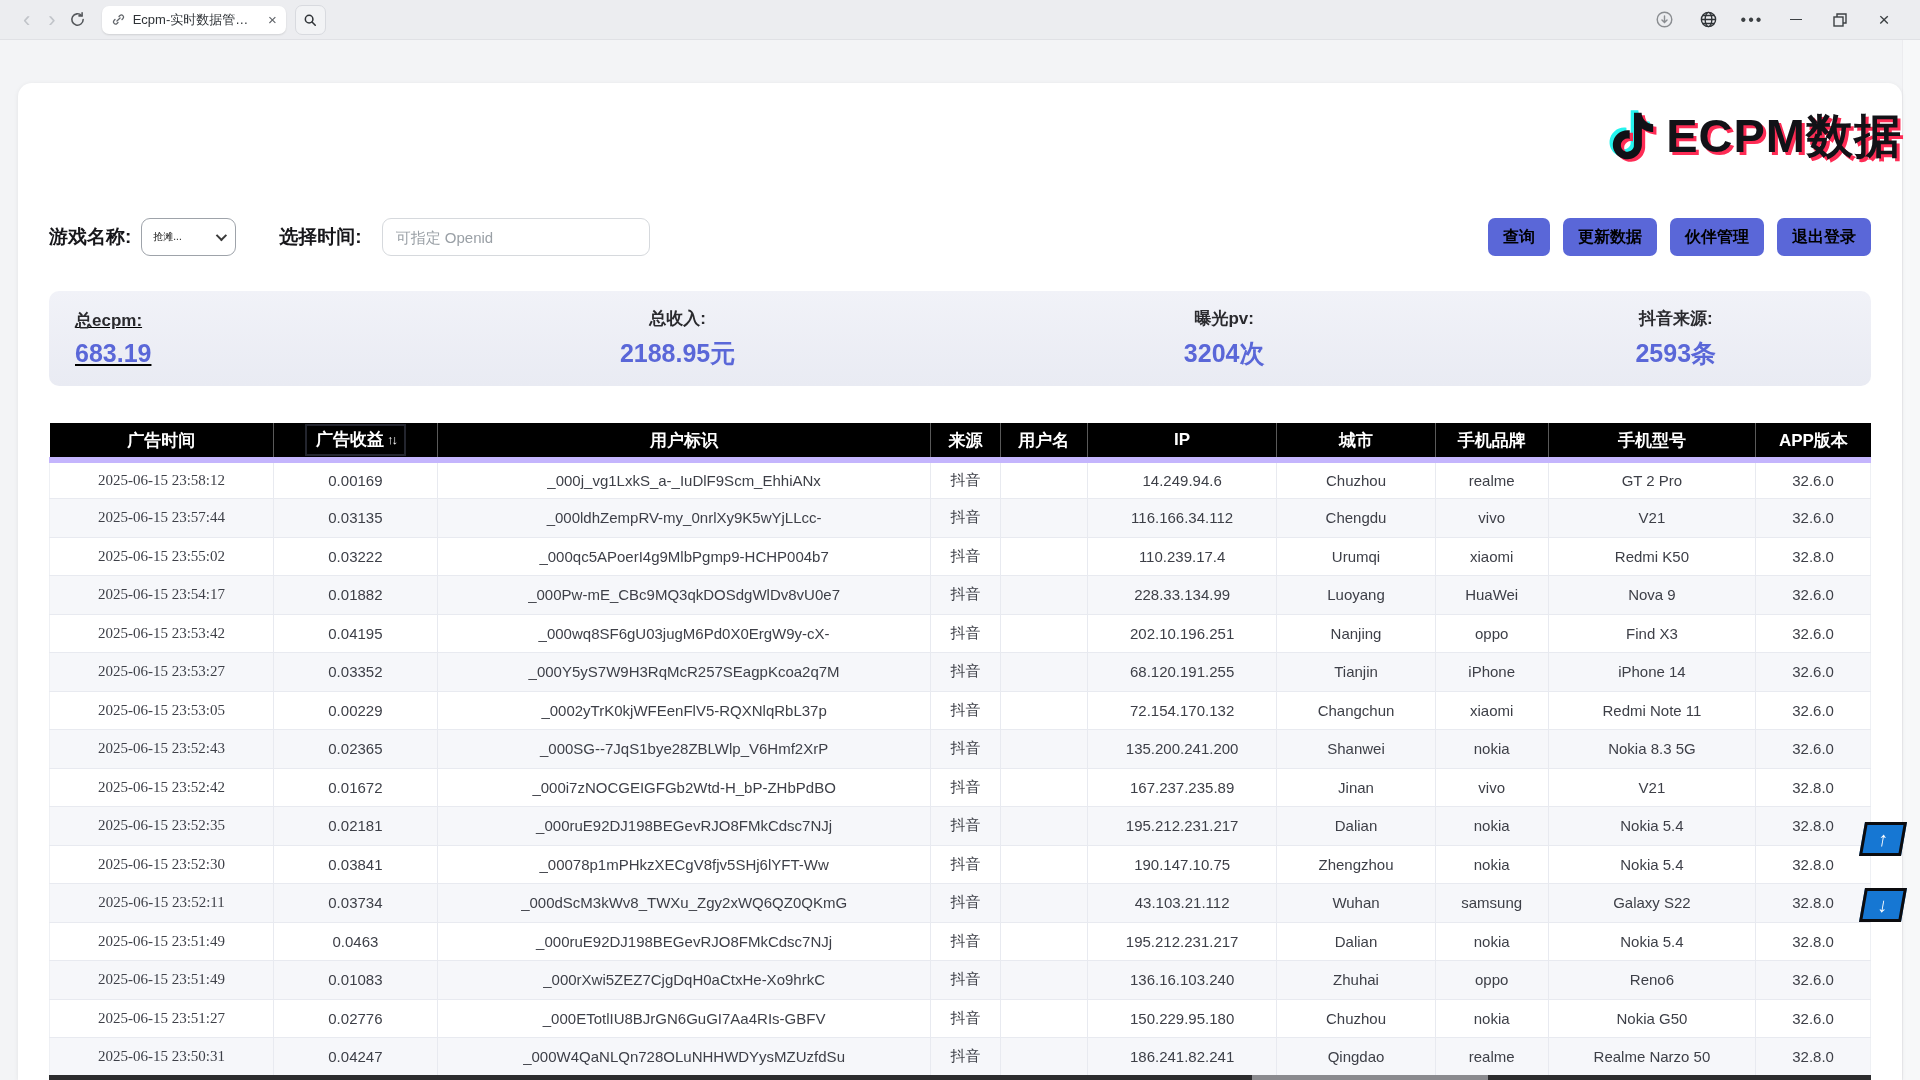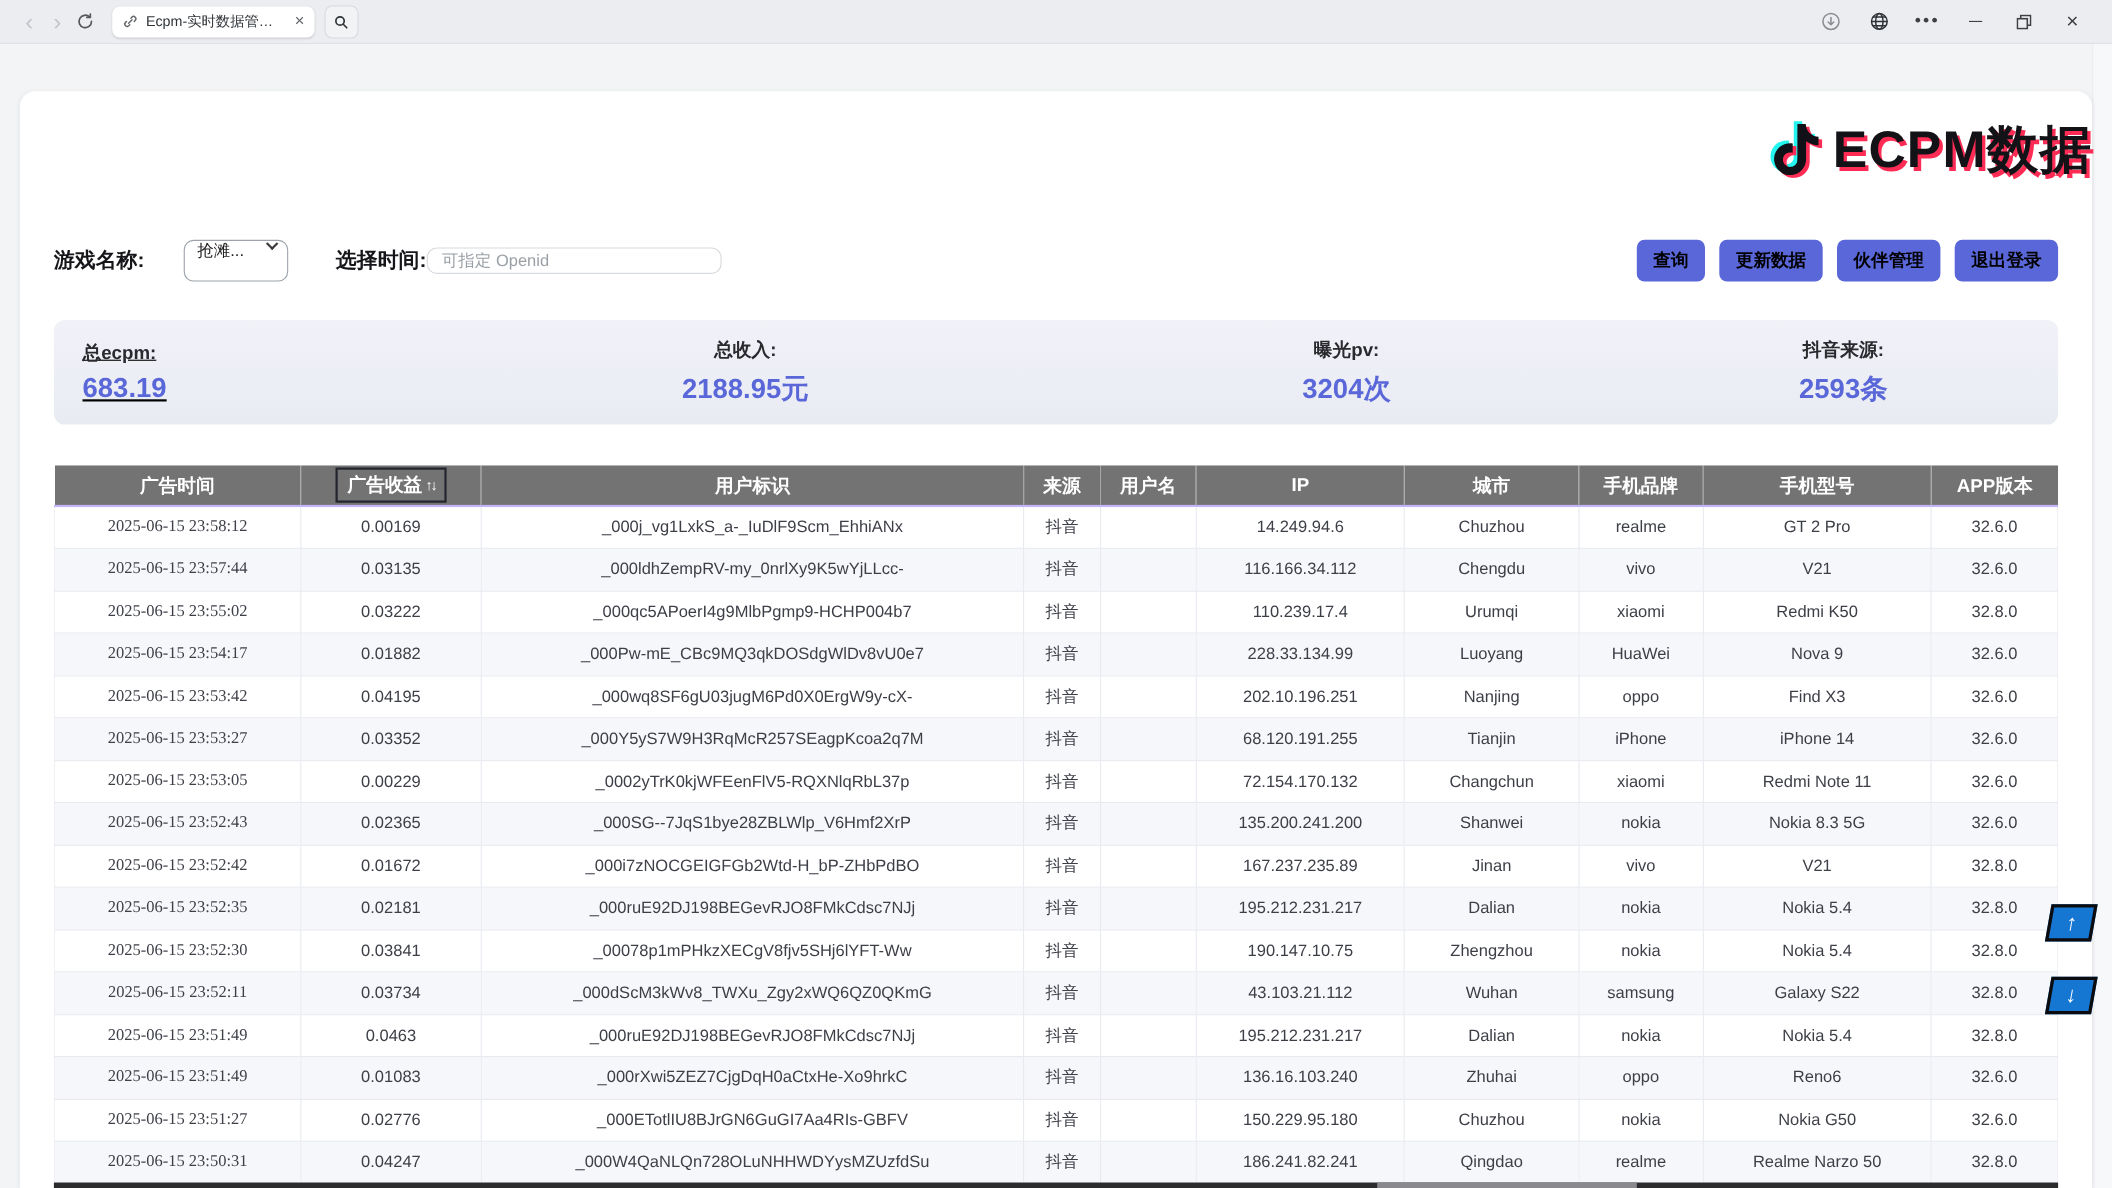--- a/index.html
+++ b/index.html
@@ -33,29 +33,29 @@
   
   .logo { position:absolute; top:10px; left:0; right:0; height:86px;
     display:flex; align-items:center; justify-content:flex-end; gap:4px; }
   .logo-text { font-size:47px; font-weight:900; color:#121217; letter-spacing:1px;
     text-shadow:3px 3px 0 #fe2c55; }
 
   
   .filters { position:absolute; top:134px; left:31px; right:31px; height:40px;
     display:flex; align-items:center; }
   .flabel { font-size:19px; font-weight:bold; color:#16161a; }
-  .selectbox { margin-left:36px; width:95px; height:38px; border:1px solid #9ea3aa; border-radius:9px;
-    display:flex; align-items:flex-start; justify-content:space-between; padding:0 11px; font-size:15px; color:#222; background:#fff; }
+  .selectbox { margin-left:10px; width:95px; height:38px; border:1px solid #9ea3aa; border-radius:9px;
+    display:flex; align-items:center; justify-content:space-between; padding:0 11px; font-size:10px; color:#222; background:#fff; }
   .chev { width:8px; height:8px; border-right:2px solid #3a3a3a; border-bottom:2px solid #3a3a3a;
     transform:rotate(45deg) translateY(-2px); }
   .flabel2 { margin-left:43px; }
   .datebox { margin-left:20px; width:266px; height:38px; border:1px solid #c7cacf; border-radius:9px;
     display:flex; align-items:center; justify-content:space-between; padding:0 12px;
     font-size:15px; color:#222; letter-spacing:1px; background:#fff; }
-  .openid { width:268px; height:24px; border:1px solid #d6d9dd; border-radius:9px;
+  .openid { margin-left:20px; width:268px; height:38px; border:1px solid #d6d9dd; border-radius:9px;
     padding:0 13px; font-size:15px; color:#222; background:#fff; outline:none;
     font-family:"Liberation Sans","DejaVu Sans",sans-serif; }
   .openid::placeholder { color:#9aa0a6; }
   .btnrow { margin-left:auto; display:flex; gap:13px; }
   .btn { height:38px; padding:0 15px; background:#5a67d8; border:none; border-radius:7px;
     color:#000000; font-size:16px; font-weight:bold; cursor:pointer;
     font-family:"Liberation Sans","DejaVu Sans",sans-serif; }
 
   
   .stats { position:absolute; top:208px; left:31px; right:31px; height:95px; border-radius:10px;
@@ -63,22 +63,22 @@
     display:grid; grid-template-columns:20% 29% 31% 20%; }
   .stat { display:flex; flex-direction:column; justify-content:center; gap:7px; align-items:center; }
   .stat:first-child { align-items:flex-start; padding-left:26px;text-decoration:underline; }
   .stat:last-child { align-items:center; padding-right:26px; }
   .stat-label { font-size:17px; font-weight:bold; color:#2a2a2e; }
   .stat-value { font-size:25px; font-weight:bold; color:#5a67d8; }
 
   
   .table-wrap { position:absolute; top:340px; left:31px; right:31px; bottom:5px; overflow:hidden; }
   table { width:100%; border-collapse:collapse; table-layout:fixed; }
-  thead th { height:37px; background:#737373; color:#fff; font-size:17px; font-weight:bold;
-    border-right:1px solid rgba(255,255,255,.35); border-bottom:2px solid #c4b5fd; }
+  thead th { height:37px; background:#000000; color:#fff; font-size:17px; font-weight:bold;
+    border-right:1px solid rgba(255,255,255,.35); border-bottom:6px solid #c4b5fd; }
   thead th:last-child { border-right:none; }
   .sort-box { display:inline-flex; align-items:center; gap:3px; border:2px solid #23252e;
     padding:2px 8px 3px 9px; }
   .sort-arrows { font-size:13px; letter-spacing:-2px; font-weight:normal; }
   tbody td { height:38.5px; text-align:center; font-size:15px; color:#3d3f47;
     border:1px solid #e8eaf0; border-top:none; white-space:nowrap; overflow:hidden; }
   tbody tr:nth-child(even) { background:#f6f7fa; }
   tbody td:first-child { border-left:1px solid #eef0f4;font-family:Liberation Serif, serif; }
   tbody td:last-child { border-right:1px solid #eef0f4; }
 

